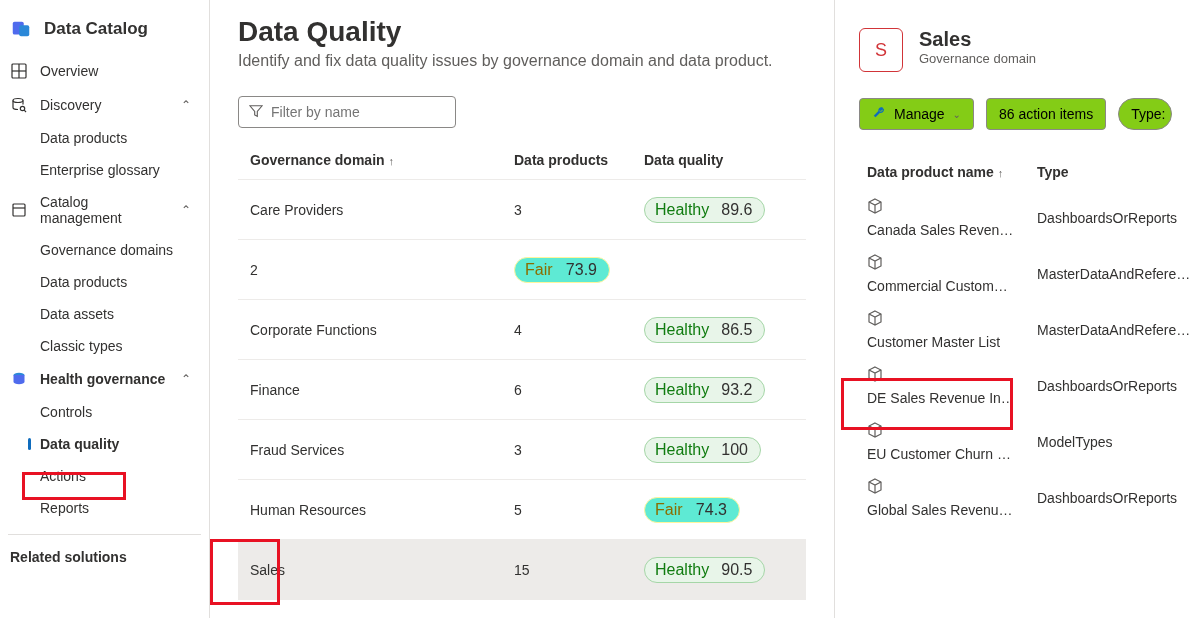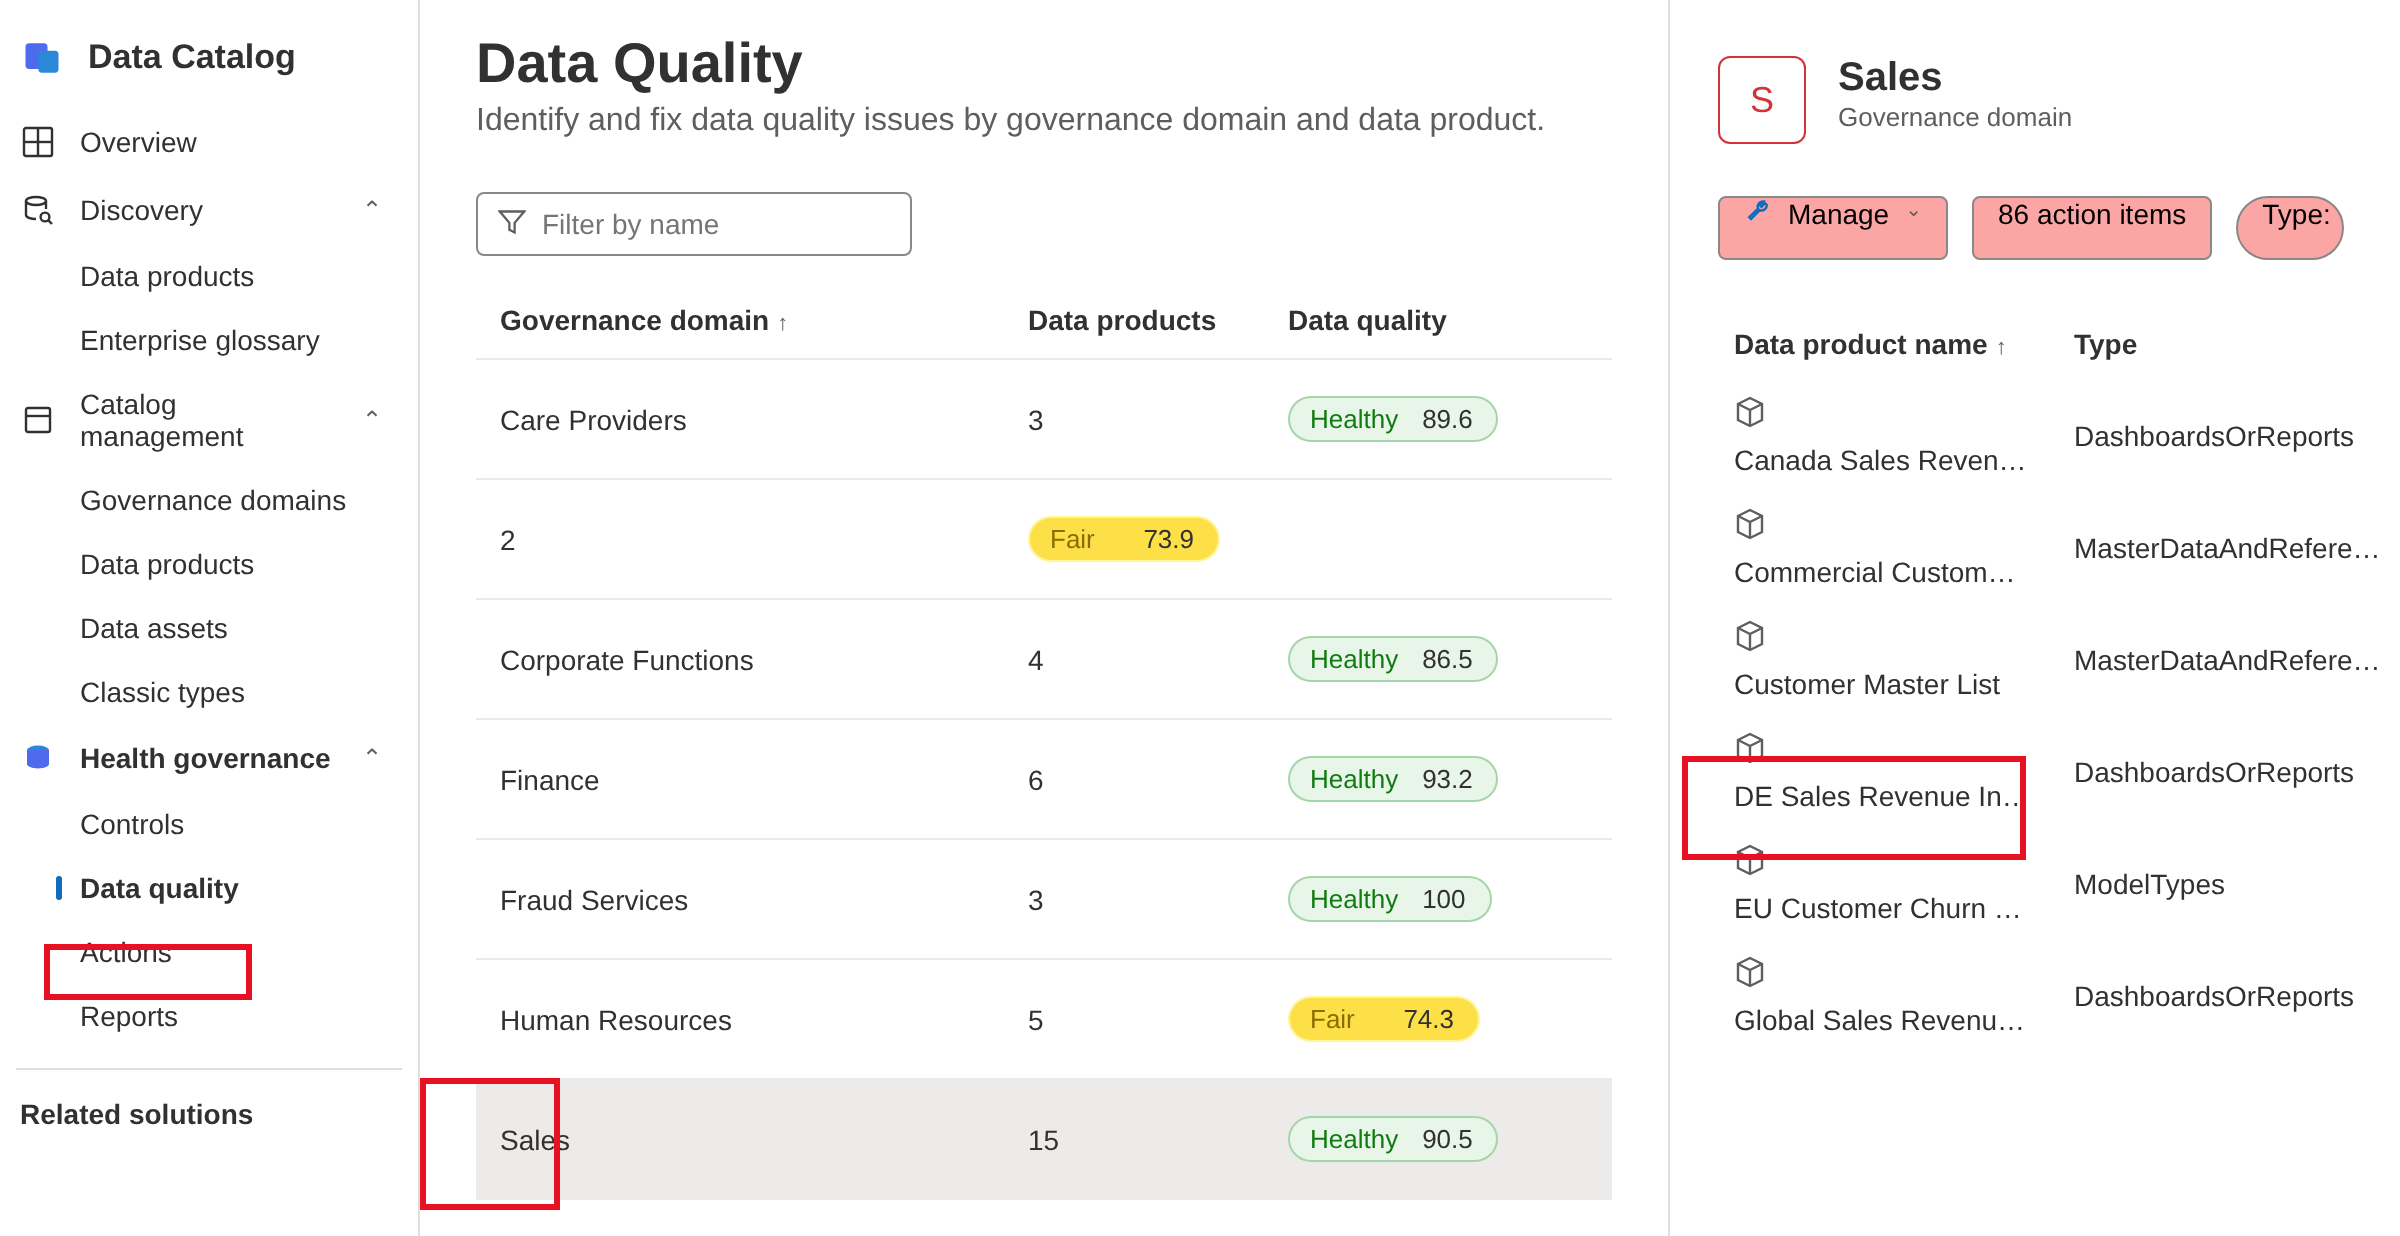--- a/index.html
+++ b/index.html
@@ -88,25 +88,25 @@
   .tbl-head { height: 40px; border-bottom:1px solid #edebe9;}
   .tbl-head .th { font-weight:600; font-size:14px; }
   .sort-arrow { font-size:11px; margin-left:4px; color:#605e5c;}
   .tbl-row { height: 60px; border-bottom:1px solid #edebe9; }
   .tbl-row.selected { background:#edebe9; }
   .cell-name { font-size:14px; }
   .cell-count { font-size:14px; }
   .pill {
     display:inline-flex; align-items:center; gap:12px;
     border-radius: 16px; padding: 3px 12px 3px 10px;
-    font-size:13px; min-width: 96px;
+    font-size:16px; min-width: 96px;
     justify-content: space-between;
   }
   .pill.healthy { background:#e8f5e9; border:1px solid #a5d6a7; color:#107c10; }
-  .pill.fair { background:#fde047; border:1px solid #fff59d; color:#8a6d00; }
+  .pill.fair { background:#5eead4; border:1px solid #fff59d; color:#8a6d00; }
   .pill .score { color:#323130; }
   .red-box-sales {
     position:absolute; border:3px solid #e81123; pointer-events:none;
   }
 
   
   .detail {
     width: 365px;
     padding: 28px 0 0 24px;
     overflow: hidden;
@@ -117,21 +117,21 @@
     width:44px; height:44px;
     border:1.5px solid #d13438; border-radius:6px;
     display:flex;align-items:center;justify-content:center;
     color:#d13438; font-size:18px; font-weight:400;
   }
   .d-title { font-size:20px; font-weight:600; }
   .d-sub { font-size:13px; color:#605e5c; }
   .d-actions { display:flex; gap:12px; margin-bottom: 24px; padding-right: 2px;}
   .btn {
     height:32px; border:1px solid #8a8886; border-radius:4px;
-    background:#fca5a5; display:inline-flex; 
+    background:#84cc16; display:inline-flex; align-items:center;
     gap:8px; padding:0 12px; font-size:14px; cursor:pointer;
     white-space:nowrap;
   }
   .btn-pill { border-radius:16px; }
   .btn .caret { font-size:10px; color:#605e5c;}
   .wrench-icon { color:#0f6cbd; }
   .d-table-head {
     display:grid; grid-template-columns: 170px 1fr;
     padding: 10px 8px; font-weight:600; font-size:14px;
   }

